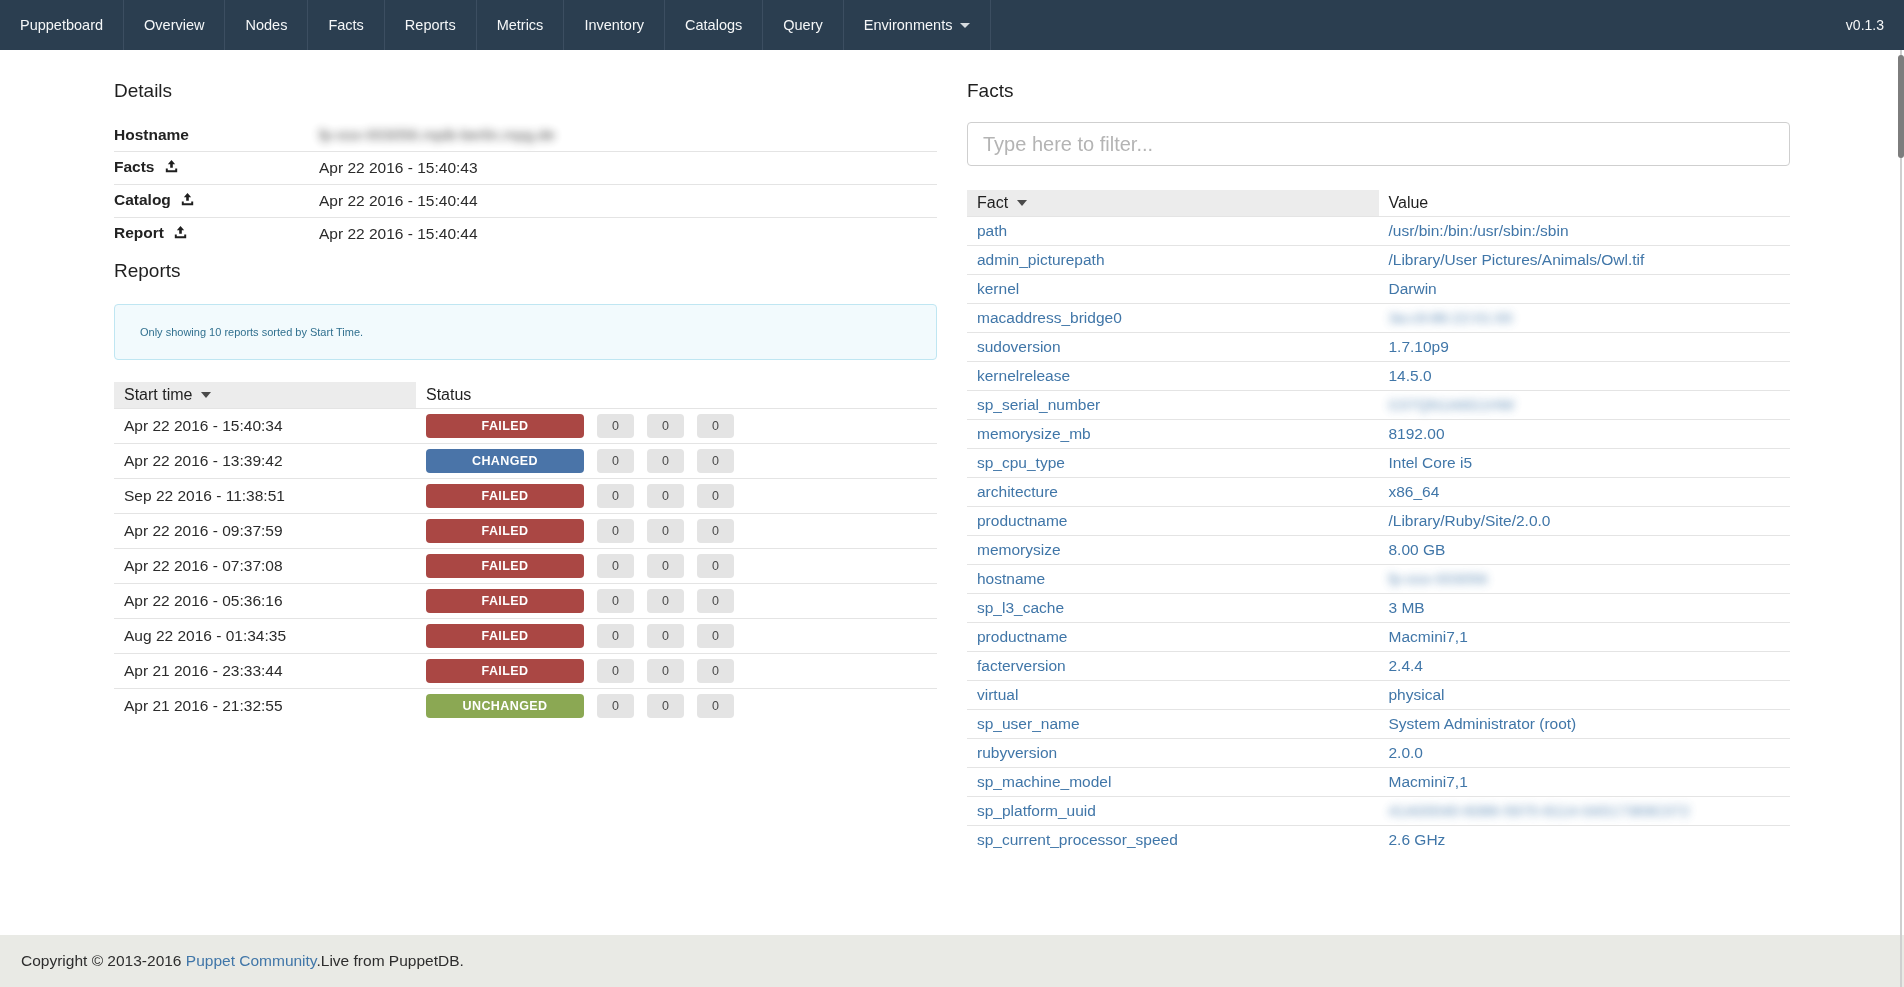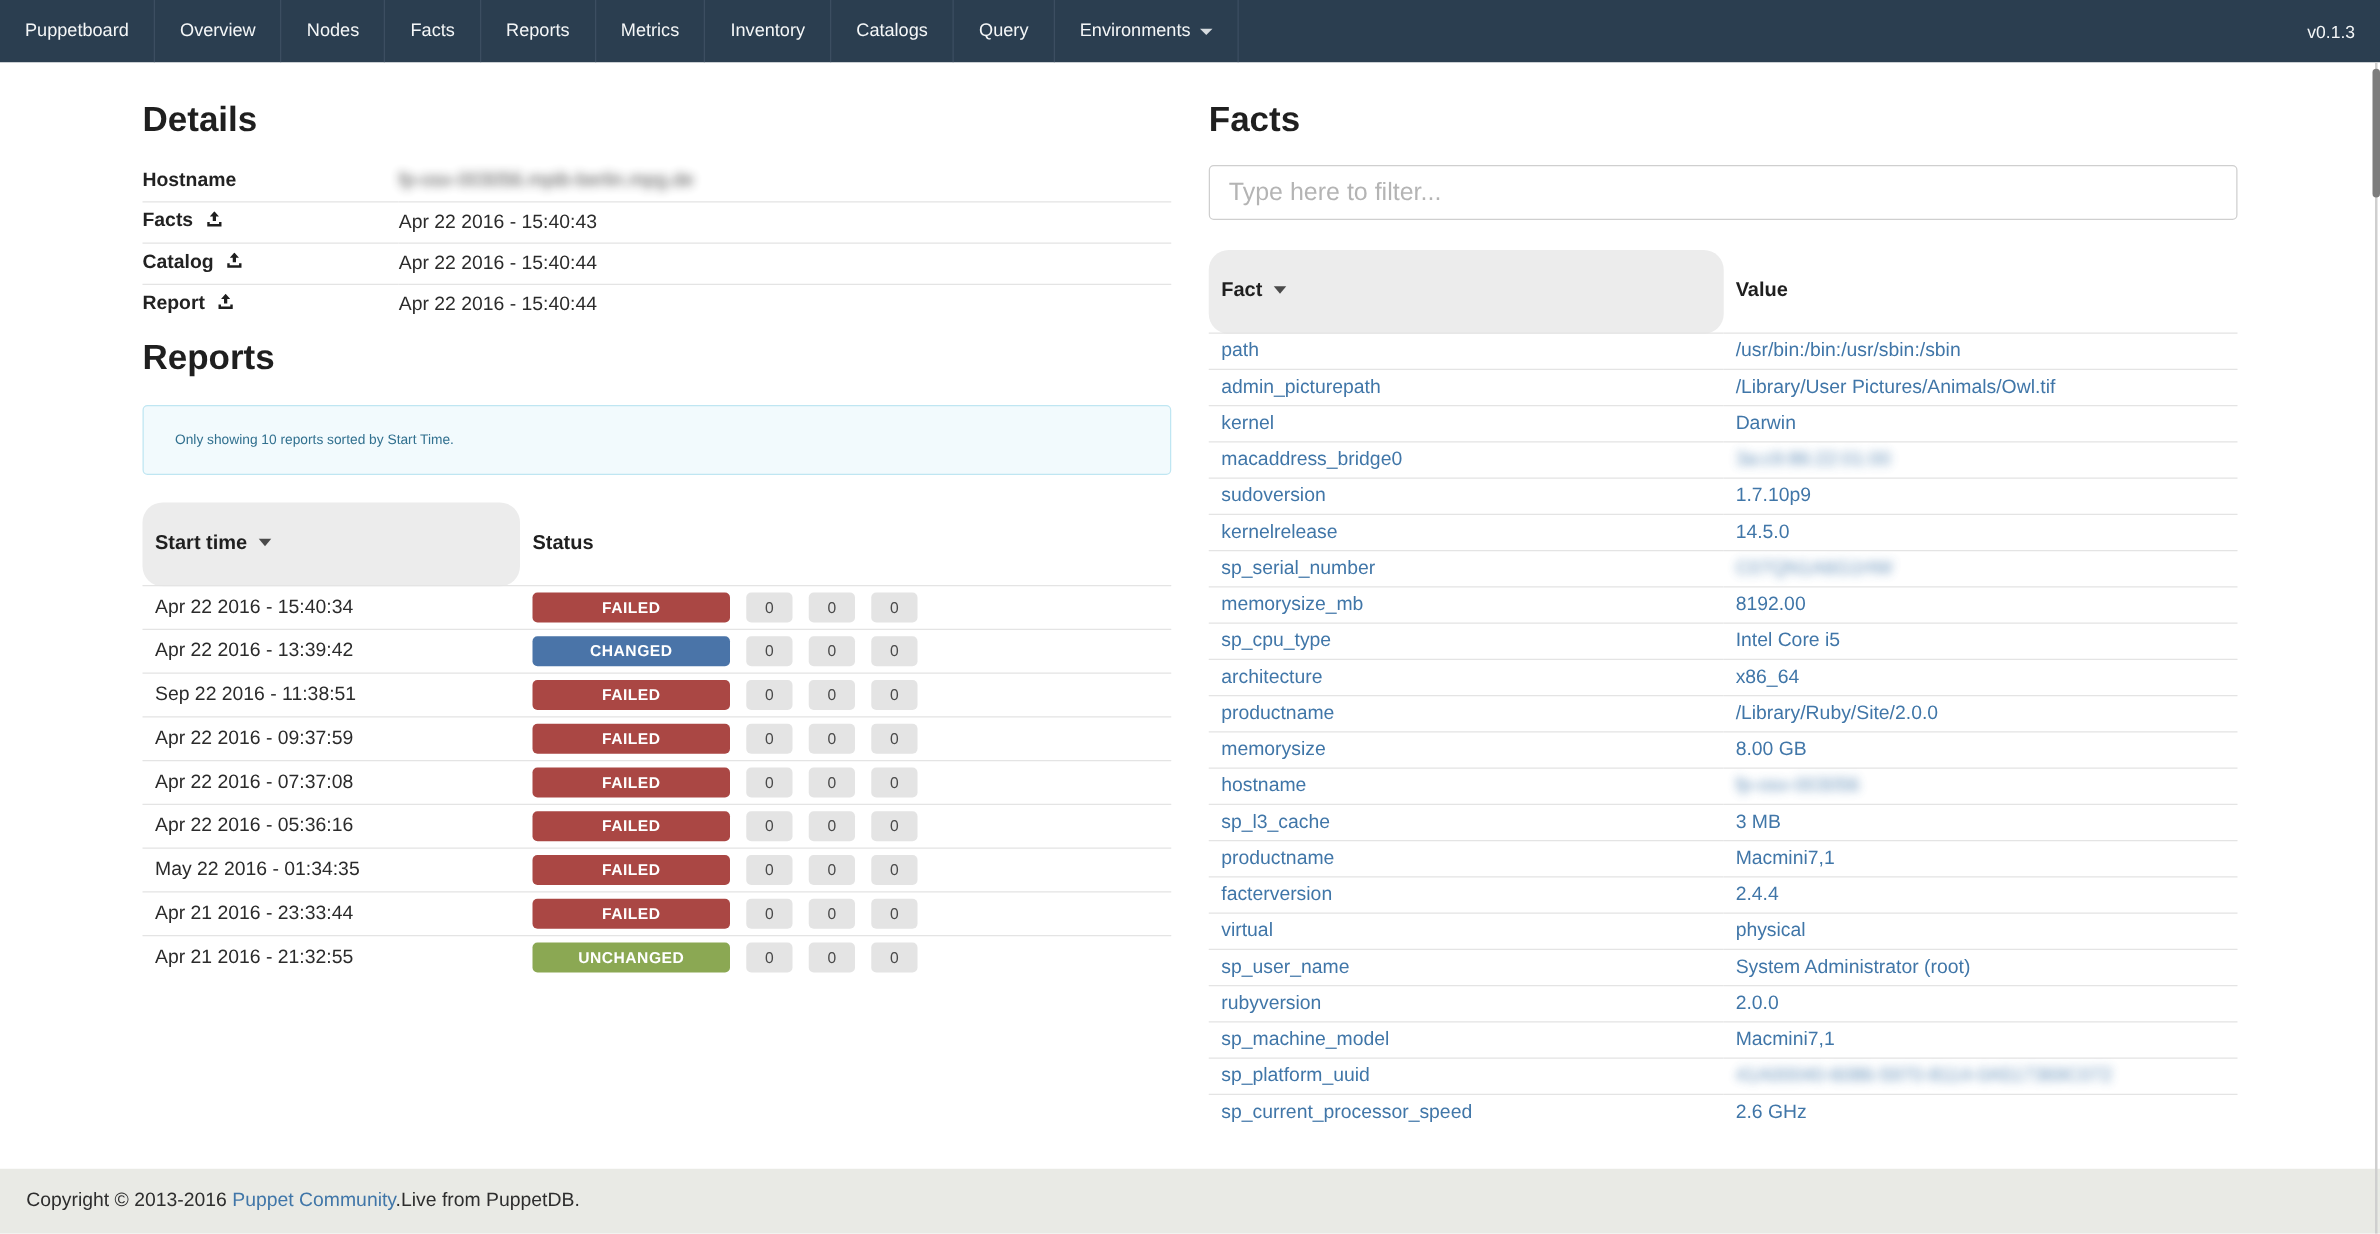--- a/index.html
+++ b/index.html
@@ -22,40 +22,40 @@
     display:inline-block; width:0; height:0;
     border-left:5px solid transparent; border-right:5px solid transparent;
     border-top:5px solid currentColor; opacity:.85;
   }
   .nav-spacer { flex:1; }
   .nav-version { display:flex; align-items:center; padding:0 20px; font-size:14px; }
   
   .main { position:absolute; top:50px; bottom:52px; left:0; right:0; overflow:hidden; background:#fff; }
   .container { width:1676px; margin:0 auto; display:flex; gap:30px; padding-top:20px; }
   .col { width:823px; flex:0 0 823px; }
-  h2.section-title { font-size:28px; font-weight:700; color:#1f1f1f; margin:10px 0 18px; }
+  h2.section-title { font-size:19px; font-weight:400; color:#1f1f1f; margin:10px 0 18px; }
   
   .details-table { width:100%; border-collapse:collapse; margin-bottom:10px; }
   .details-table tr:not(:last-child) td { border-bottom:1px solid #e4e4e4; }
   .details-table td { padding:6px 0 7px; font-size:15.5px; vertical-align:middle; }
   .details-label { width:205px; font-weight:700; color:#222; }
   .upload-icon { display:inline-block; margin-left:10px; vertical-align:-1px; cursor:pointer; }
   .upload-icon svg { fill:#1f1f1f; }
   .blurred { filter: blur(4px); opacity:.8; }
   .hostname-blur { color:#222; }
   
   .alert-info {
     background:#f2fafd; border:1px solid #bfe6f2; color:#31708f;
     border-radius:4px; padding:21px 25px; font-size:11px; margin:22px 0 22px;
   }
   
   table.data-table { width:100%; border-collapse:collapse; }
   table.data-table th {
-    text-align:left; font-size:16px; font-weight:700; color:#1f1f1f;
-    padding:24px 10px; vertical-align:middle;border-radius:16px;
+    text-align:left; font-size:16px; font-weight:400; color:#1f1f1f;
+    padding:4px 10px; vertical-align:middle;
   }
   th.sorted { background:#ececec; }
   th .sort-caret {
     display:inline-block; width:0; height:0; margin-left:9px; vertical-align:2px;
     border-left:5px solid transparent; border-right:5px solid transparent;
     border-top:6px solid #4a4a4a;
   }
   table.data-table td {
     padding:5px 10px; border-top:1px solid #e4e4e4; font-size:15.5px; color:#2b2b2b;
   }
@@ -226,21 +226,21 @@
               <td>
                 <div class="status-cell">
                   <span class="status-badge" style="background-color: rgb(170, 71, 68);">FAILED</span>
                   <span class="count-box">0</span>
                   <span class="count-box">0</span>
                   <span class="count-box">0</span>
                 </div>
               </td>
             </tr>
             <tr>
-              <td>May 22 2016 - 01:34:35</td>
+              <td>Aug 22 2016 - 01:34:35</td>
               <td>
                 <div class="status-cell">
                   <span class="status-badge" style="background-color: rgb(170, 71, 68);">FAILED</span>
                   <span class="count-box">0</span>
                   <span class="count-box">0</span>
                   <span class="count-box">0</span>
                 </div>
               </td>
             </tr>
             <tr>

